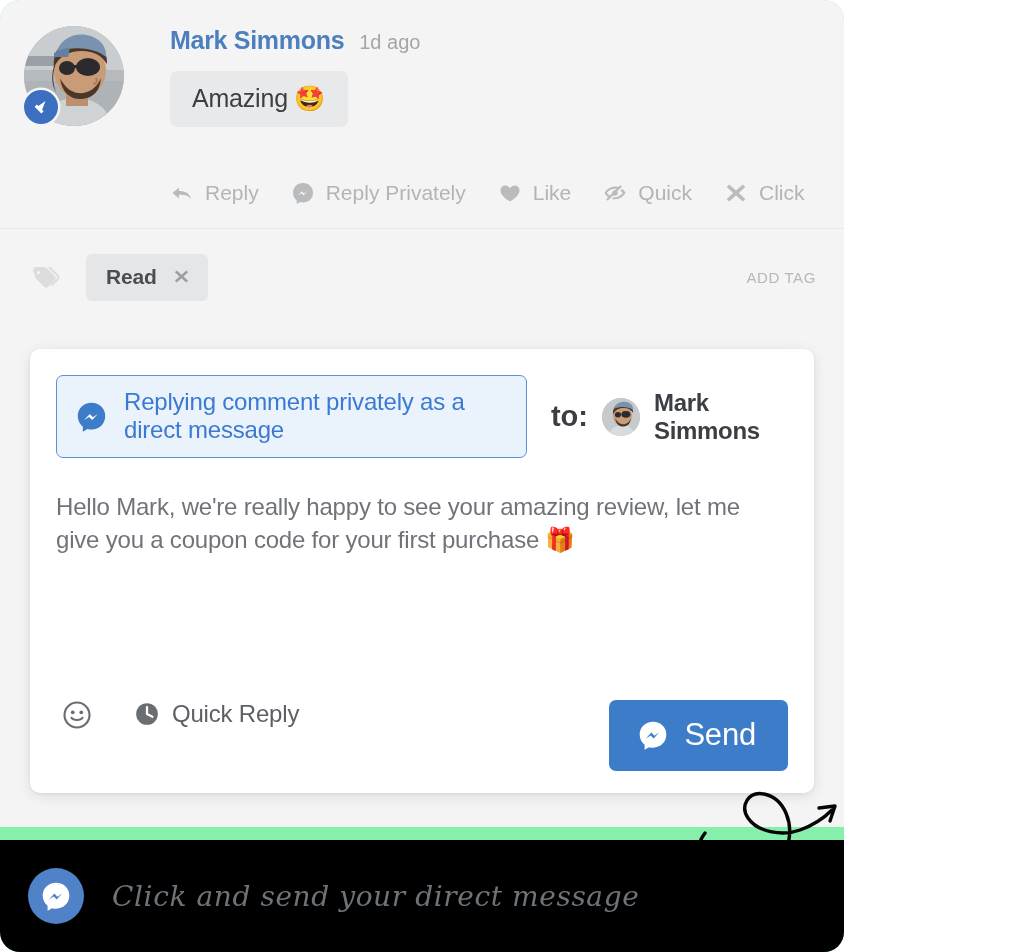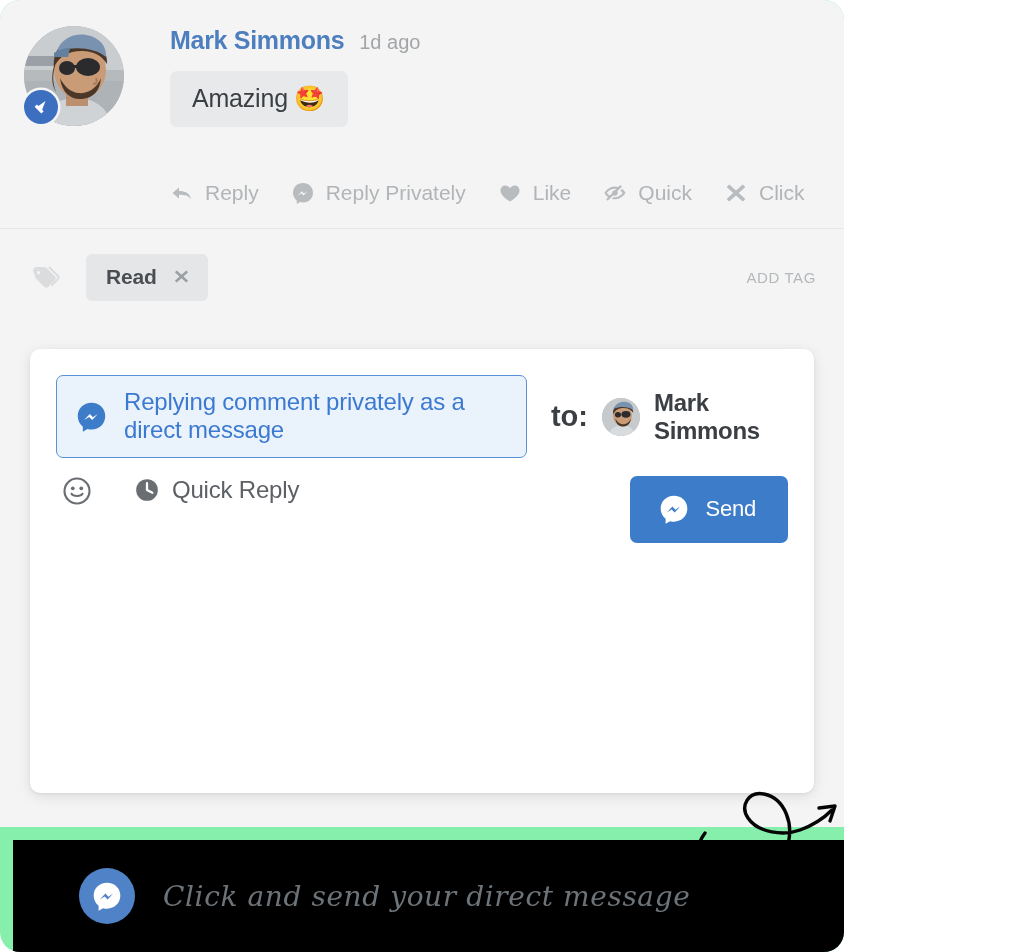--- a/index.html
+++ b/index.html
@@ -234,31 +234,31 @@
     margin-left: auto;
     background: #3d7cc9;
     border-radius: 7px;
     padding: 17px 32px 18px 28px;
     display: flex;
     align-items: center;
     cursor: pointer;
     border: none;
   }
   .send-btn .msgr { width: 32px; height: 32px; margin-right: 15px; flex:0 0 32px;}
-  .send-btn .lbl { font-size: 22px; color: #ffffff; letter-spacing: -0.2px; }
+  .send-btn .lbl { font-size: 31px; color: #ffffff; letter-spacing: -0.2px; }
 
   
   .banner {
     position: absolute;
-    left: 13px; right: 0; bottom: 0;
+    left: 0; right: 0; bottom: 0;
     height: 112px;
     background: #000000;
     display: flex;
     align-items: center;
-    padding-left: 66px;
+    padding-left: 28px;
   }
   .banner-icon {
     width: 56px; height: 56px;
     border-radius: 50%;
     background: #5082c8;
     display: flex; align-items: center; justify-content: center;
     flex: 0 0 56px;
   }
   .banner-icon svg { width: 32px; height: 32px; }
   .banner-text {
@@ -448,20 +448,21 @@
               <path d="M35 54 C37 70 47 76 57 75 C69 74 75 66 76 54 C71 66 61 70 53 69 C45 68 39 62 35 54 Z" fill="#4b3727"></path>
               <ellipse cx="63" cy="43" rx="12" ry="9" fill="#2b2b2d"></ellipse>
               <ellipse cx="42" cy="44" rx="8" ry="7" fill="#2b2b2d"></ellipse>
             </g>
           </svg>
         </span>
 
         <span class="to-name">Mark Simmons</span>
       </div>
 
+      <div class="message-body">Hello Mark, we're really happy to see your amazing review, let me give you a coupon code for your first purchase 🎁</div>
 
       <div class="composer-foot">
         <span class="emoji-btn">
           <svg viewBox="0 0 24 24" width="30" height="30" xmlns="http://www.w3.org/2000/svg">
             <circle cx="12" cy="12" r="10" fill="none" stroke="#6a6e73" stroke-width="1.7"></circle>
             <circle cx="8.6" cy="9.8" r="1.5" fill="#6a6e73"></circle>
             <circle cx="15.4" cy="9.8" r="1.5" fill="#6a6e73"></circle>
             <path d="M7.6 14.2 C9 16.6 15 16.6 16.4 14.2" fill="none" stroke="#6a6e73" stroke-width="1.7" stroke-linecap="round"></path>
           </svg>
         </span>

